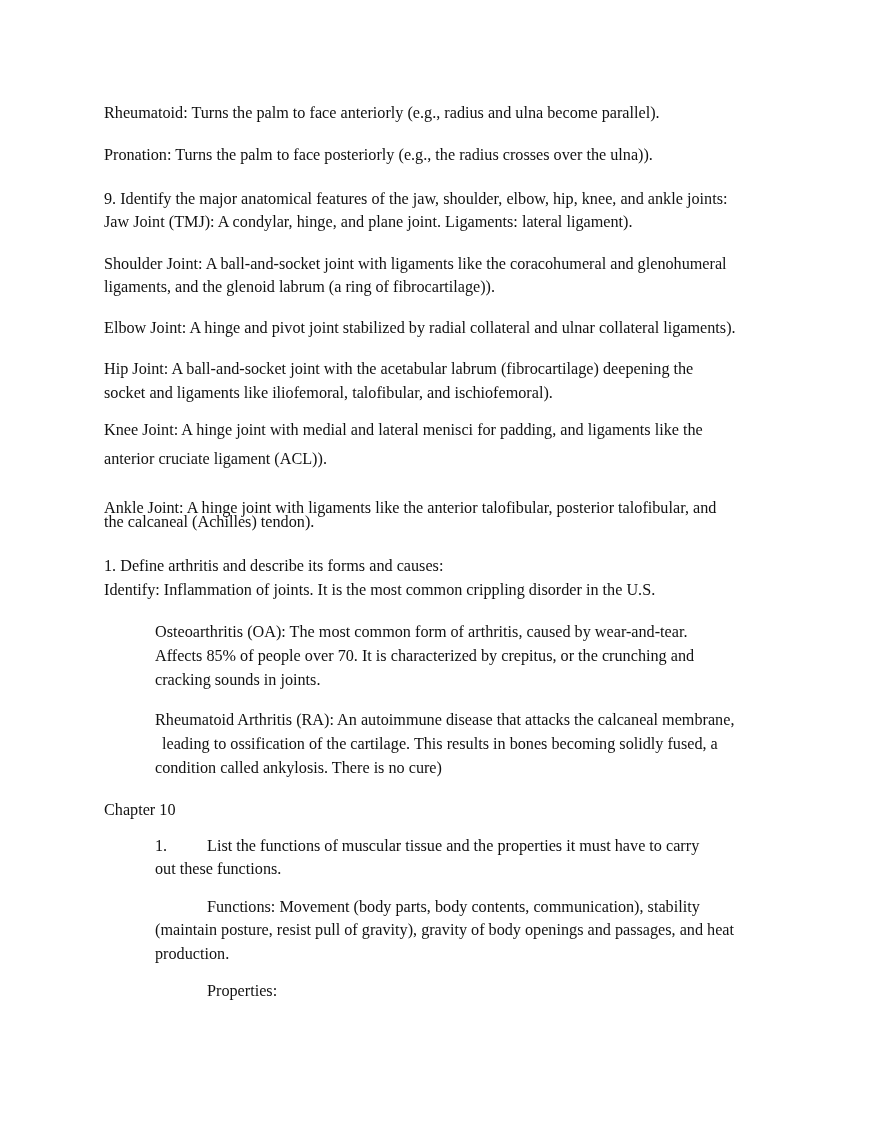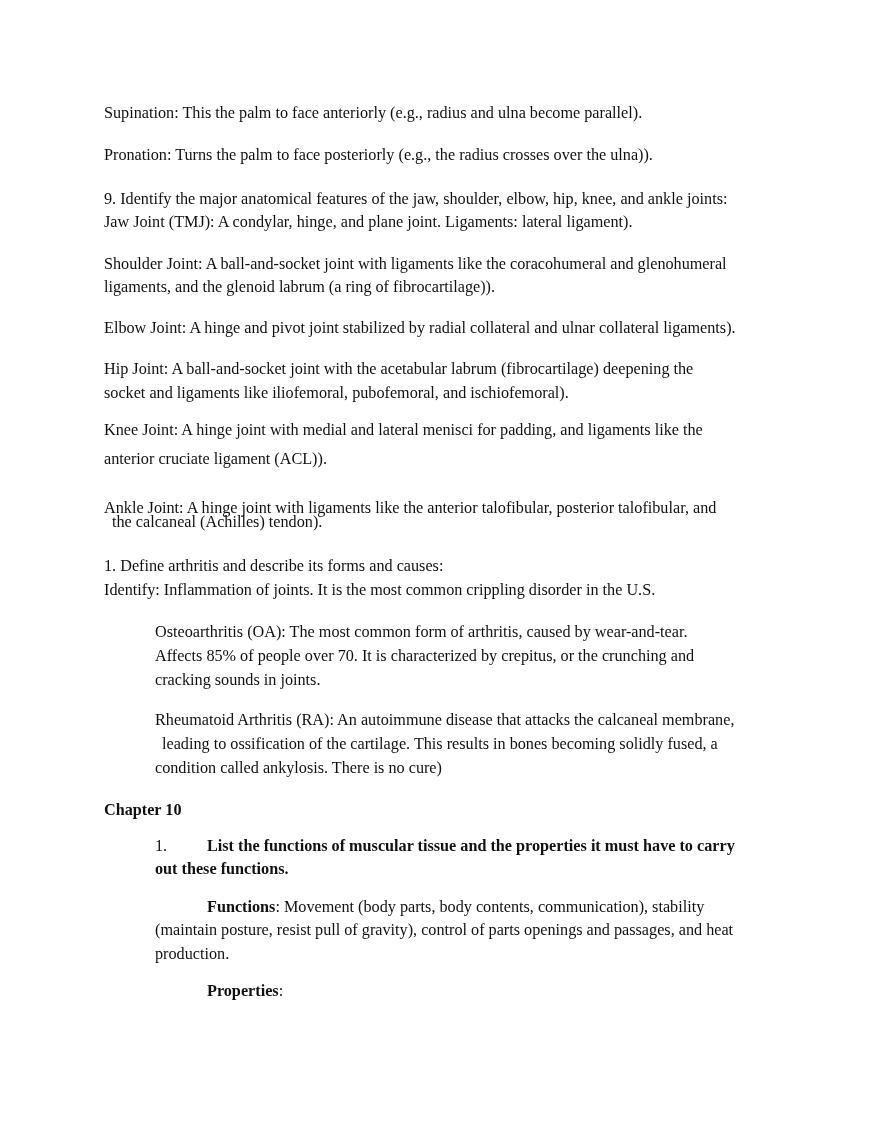--- a/index.html
+++ b/index.html
@@ -1,49 +1,49 @@
 <!DOCTYPE html>
 <html><head>
 <meta charset="utf-8">
 <style>
   html, body { margin: 0; padding: 0; background: #ffffff; }
   body { width: 880px; height: 1139px; position: relative; overflow: hidden;
          font-family: "Liberation Serif", "DejaVu Serif", serif; color: #111; font-size: 16.2px; }
   .ln { position: absolute; white-space: nowrap; line-height: 20px; }
-  .b { font-weight: bold; }
+  .b { font-weight: normal; }
 </style>
 </head>
 <body>
 
 <div>
-  <div class="ln" style="left:104px;top:103px">Supination: This the palm to face anteriorly (e.g., radius and ulna become parallel).</div>
+  <div class="ln" style="left:104px;top:103px">Rheumatoid: Turns the palm to face anteriorly (e.g., radius and ulna become parallel).</div>
   <div class="ln" style="left:104px;top:145px">Pronation: Turns the palm to face posteriorly (e.g., the radius crosses over the ulna)).</div>
   <div class="ln" style="left:104px;top:189px">9. Identify the major anatomical features of the jaw, shoulder, elbow, hip, knee, and ankle joints:</div>
   <div class="ln" style="left:104px;top:212px">Jaw Joint (TMJ): A condylar, hinge, and plane joint. Ligaments: lateral ligament).</div>
   <div class="ln" style="left:104px;top:254px">Shoulder Joint: A ball-and-socket joint with ligaments like the coracohumeral and glenohumeral</div>
   <div class="ln" style="left:104px;top:277px">ligaments, and the glenoid labrum (a ring of fibrocartilage)).</div>
   <div class="ln" style="left:104px;top:318px">Elbow Joint: A hinge and pivot joint stabilized by radial collateral and ulnar collateral ligaments).</div>
   <div class="ln" style="left:104px;top:359px">Hip Joint: A ball-and-socket joint with the acetabular labrum (fibrocartilage) deepening the</div>
-  <div class="ln" style="left:104px;top:383px">socket and ligaments like iliofemoral, pubofemoral, and ischiofemoral).</div>
+  <div class="ln" style="left:104px;top:383px">socket and ligaments like iliofemoral, talofibular, and ischiofemoral).</div>
   <div class="ln" style="left:104px;top:420px">Knee Joint: A hinge joint with medial and lateral menisci for padding, and ligaments like the</div>
   <div class="ln" style="left:104px;top:449px">anterior cruciate ligament (ACL)).</div>
   <div class="ln" style="left:104px;top:498px">Ankle Joint: A hinge joint with ligaments like the anterior talofibular, posterior talofibular, and</div>
-  <div class="ln" style="left:112px;top:512px">the calcaneal (Achilles) tendon).</div>
+  <div class="ln" style="left:104px;top:512px">the calcaneal (Achilles) tendon).</div>
   <div class="ln" style="left:104px;top:556px">1. Define arthritis and describe its forms and causes:</div>
   <div class="ln" style="left:104px;top:580px">Identify: Inflammation of joints. It is the most common crippling disorder in the U.S.</div>
   <div class="ln" style="left:155px;top:622px">Osteoarthritis (OA): The most common form of arthritis, caused by wear-and-tear.</div>
   <div class="ln" style="left:155px;top:646px">Affects 85% of people over 70. It is characterized by crepitus, or the crunching and</div>
   <div class="ln" style="left:155px;top:670px">cracking sounds in joints.</div>
   <div class="ln" style="left:155px;top:710px">Rheumatoid Arthritis (RA): An autoimmune disease that attacks the calcaneal membrane,</div>
   <div class="ln" style="left:162px;top:734px">leading to ossification of the cartilage. This results in bones becoming solidly fused, a</div>
   <div class="ln" style="left:155px;top:758px">condition called ankylosis. There is no cure)</div>
 
   <div class="ln b" style="left:104px;top:800px">Chapter 10</div>
   <div class="ln" style="left:155px;top:836px">1.</div>
   <div class="ln b" style="left:207px;top:836px">List the functions of muscular tissue and the properties it must have to carry</div>
   <div class="ln b" style="left:155px;top:859px">out these functions.</div>
 
   <div class="ln" style="left:207px;top:897px"><span class="b">Functions</span><span>: Movement (body parts, body contents, communication), stability</span></div>
-  <div class="ln" style="left:155px;top:920px">(maintain posture, resist pull of gravity), control of parts openings and passages, and heat</div>
+  <div class="ln" style="left:155px;top:920px">(maintain posture, resist pull of gravity), gravity of body openings and passages, and heat</div>
   <div class="ln" style="left:155px;top:944px">production.</div>
 
   <div class="ln" style="left:207px;top:981px"><span class="b">Properties</span><span>:</span></div>
 </div>
 
 </body></html>

